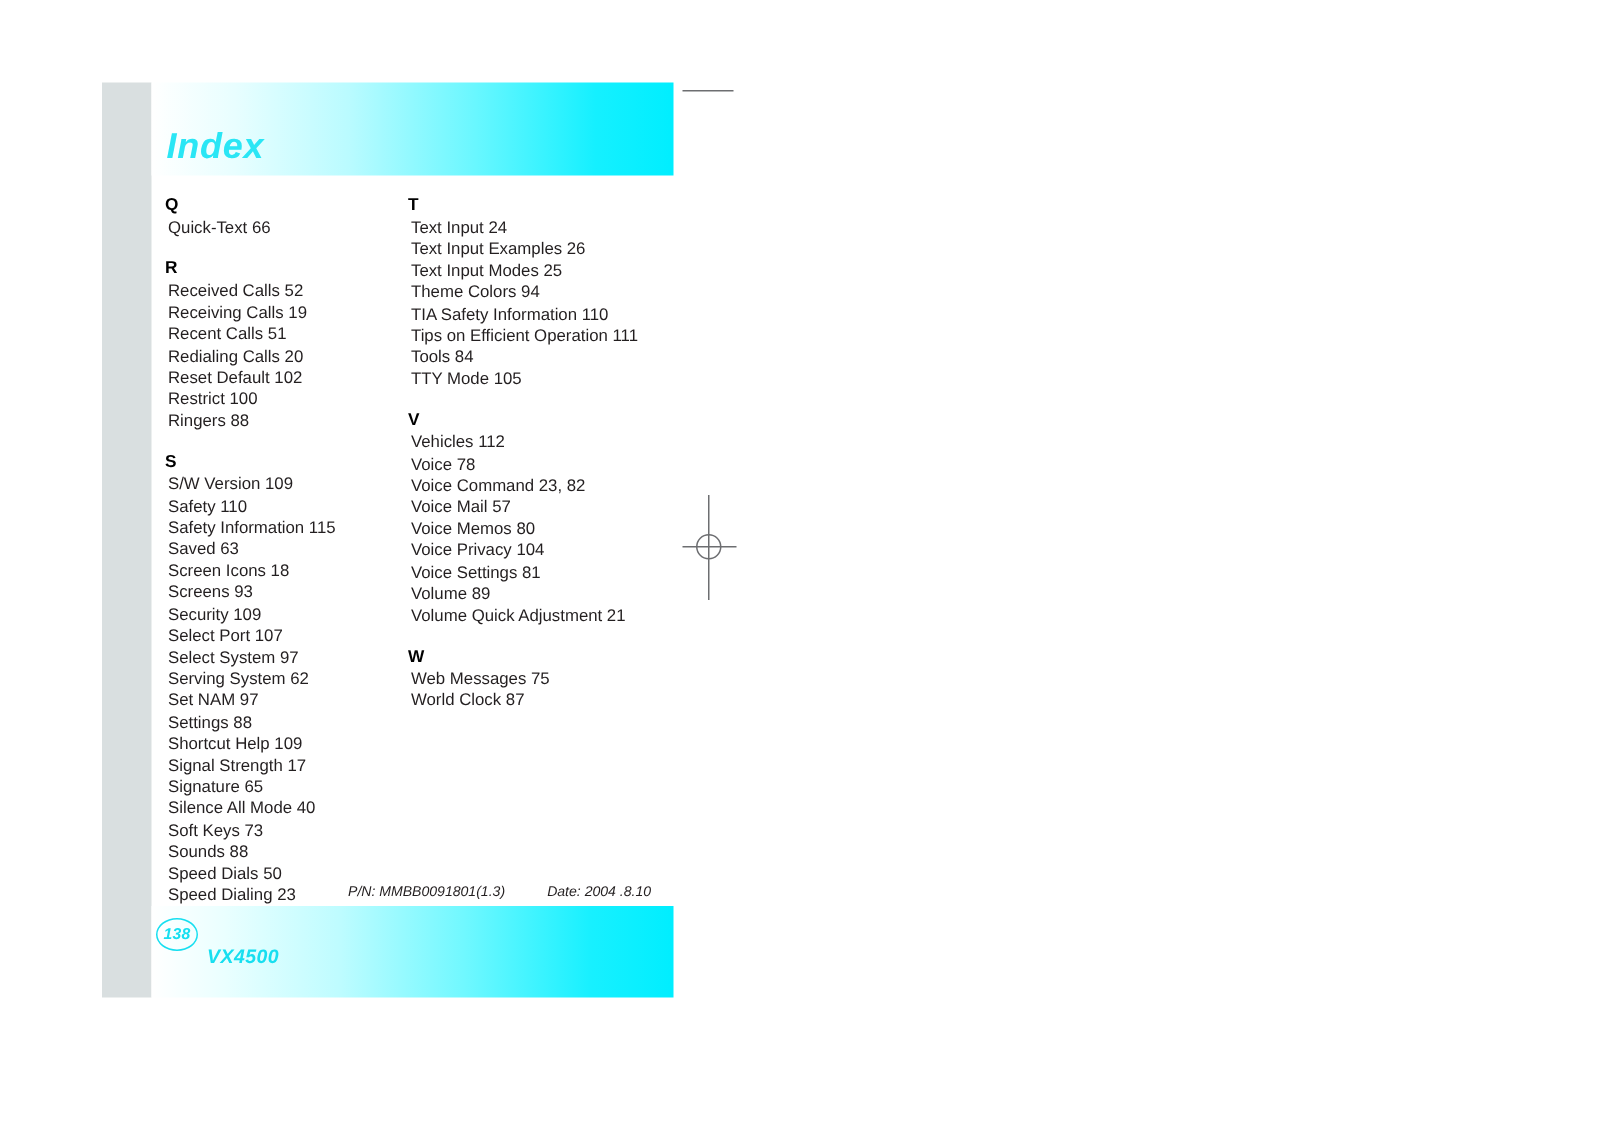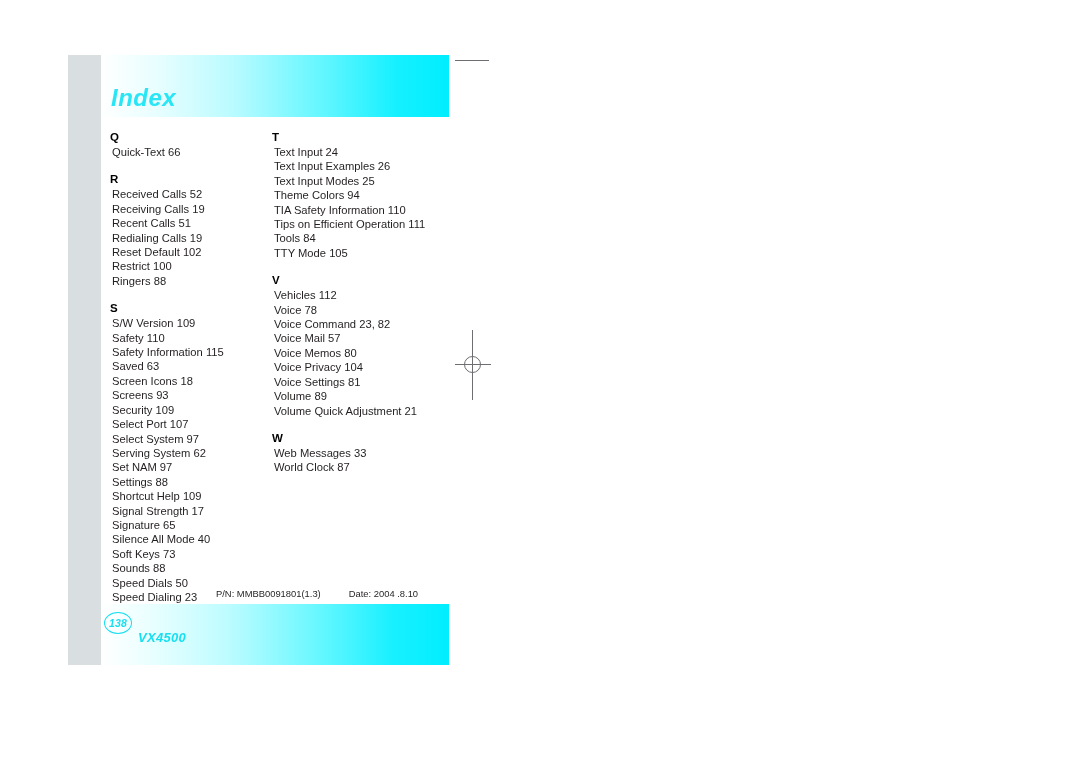--- a/index.html
+++ b/index.html
@@ -158,25 +158,26 @@
     left: 9px; top: 26px;
     width: 17px; height: 17px;
     border: 1.2px solid #6d6e71;
     border-radius: 50%;
     box-sizing: border-box;
   }
 
   
   .imprint {
     position: absolute;
-    left: 216px;
+    left: 232px;
     top: 588px;
     font-size: 9.4px;
     color: #231f20;
     white-space: nowrap;
+    font-style: italic;
   }
   .imprint .date {
     margin-left: 28px;
   }
 </style>
 </head>
 <body>
 
 <div id="page">
 
@@ -189,21 +190,21 @@
     <div class="col col-left" id="col-left">
         <div class="section">
           <div class="section-letter">Q</div>
           <div class="entry">Quick-Text 66</div>
         </div>
         <div class="section">
           <div class="section-letter">R</div>
           <div class="entry">Received Calls 52</div>
           <div class="entry">Receiving Calls 19</div>
           <div class="entry">Recent Calls 51</div>
-          <div class="entry">Redialing Calls 19</div>
+          <div class="entry">Redialing Calls 20</div>
           <div class="entry">Reset Default 102</div>
           <div class="entry">Restrict 100</div>
           <div class="entry">Ringers 88</div>
         </div>
         <div class="section">
           <div class="section-letter">S</div>
           <div class="entry">S/W Version 109</div>
           <div class="entry">Safety 110</div>
           <div class="entry">Safety Information 115</div>
           <div class="entry">Saved 63</div>
@@ -246,21 +247,21 @@
           <div class="entry">Voice Command 23, 82</div>
           <div class="entry">Voice Mail 57</div>
           <div class="entry">Voice Memos 80</div>
           <div class="entry">Voice Privacy 104</div>
           <div class="entry">Voice Settings 81</div>
           <div class="entry">Volume 89</div>
           <div class="entry">Volume Quick Adjustment 21</div>
         </div>
         <div class="section">
           <div class="section-letter">W</div>
-          <div class="entry">Web Messages 33</div>
+          <div class="entry">Web Messages 75</div>
           <div class="entry">World Clock 87</div>
         </div>
       </div>
   </div>
 
   <div class="imprint">
     <span>P/N: MMBB0091801(1.3)</span><span class="date">Date: 2004 .8.10</span>
   </div>
 
   <div class="footer-band"></div>

